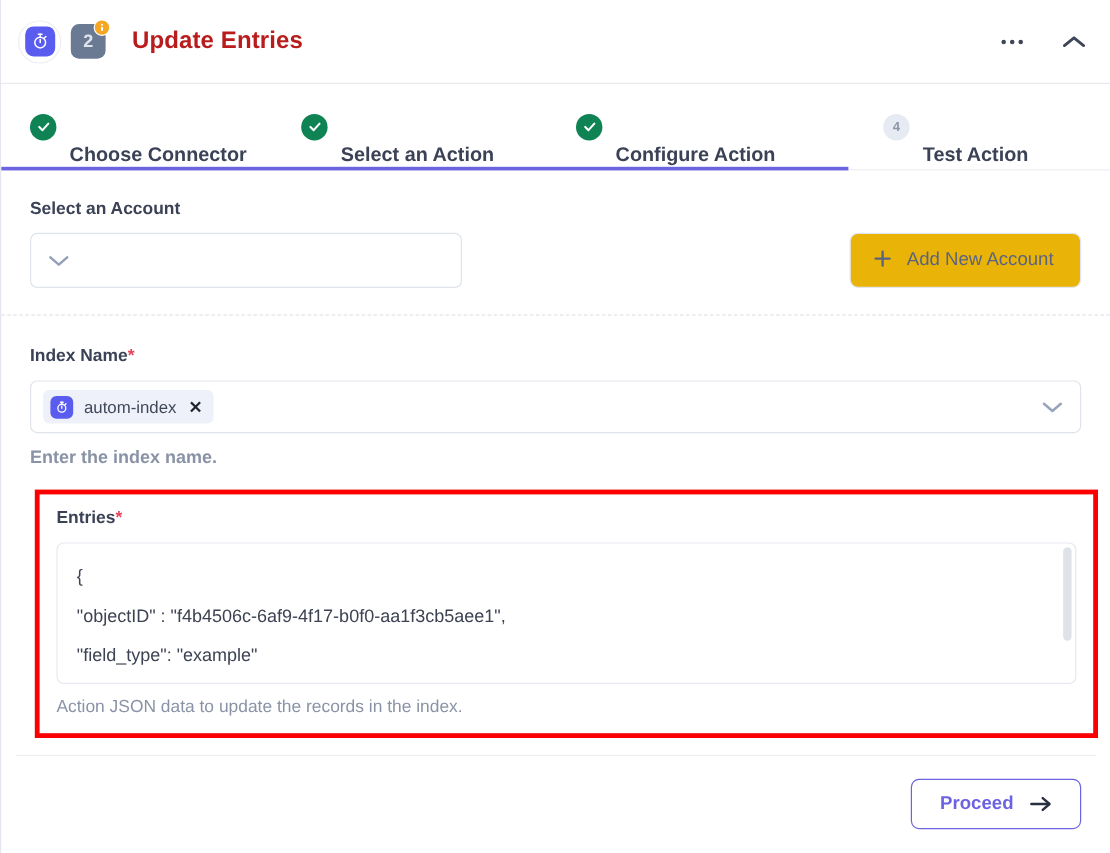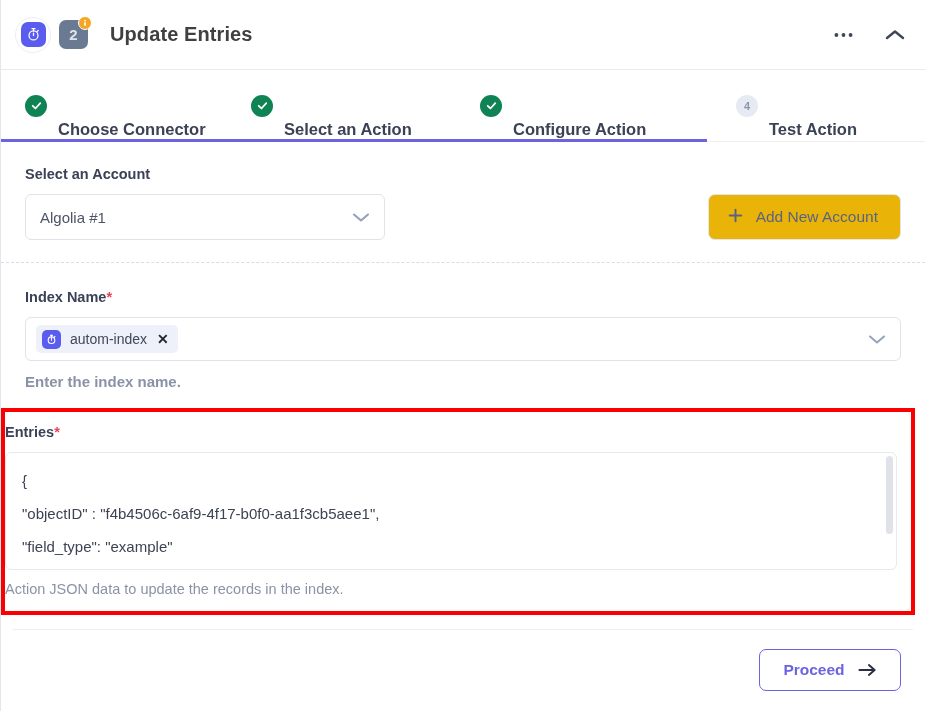--- a/index.html
+++ b/index.html
@@ -72,21 +72,21 @@
     background: #f5a623;
     display: flex; align-items: center; justify-content: center;
     border: 1.5px solid #fff;
   }
   .badge-dot svg { display: block; }
 
   .header-title {
     margin-left: 22px;
     font-size: 20px;
     font-weight: bold;
-    color: #404040;
+    color: #b91c1c;
     letter-spacing: 0.1px;
   }
   .header-actions {
     margin-left: auto;
     display: flex;
     align-items: center;
     gap: 28px;
   }
   .hdr-btn {
     background: none; border: none;
@@ -265,23 +265,23 @@
   .helper {
     margin-top: 12px;
     font-size: 15px;
     color: #8a93a6;
     font-weight: bold;
   }
 
   
   .entries-wrap {
     position: relative;
-    margin: 4px 10px 0 0;
+    margin: 4px 10px 0 28px;
     border: 4px solid #fb0000;
-    padding: 12px 14px 14px 0;
+    padding: 12px 14px 14px 14px;
     background: #fff;
   }
   .textarea-box {
     position: relative;
     border: 1px solid #e6e9ef;
     border-radius: 6px;
     background: #fff;
     height: 118px;
     padding: 11px 16px 0 16px;
     overflow: hidden;
@@ -423,21 +423,20 @@
       <span class="step-label">Test Action</span>
     </button>
 
     <div class="steps-underline"></div>
   </div>
 
   <div class="section account-section">
     <div>
       <span class="field-label">Select an Account</span>
       <div class="select-box">
-        <span class="select-value">Algolia #1</span>
         <span class="chev">
           <svg width="18" height="11" viewBox="0 0 18 11" fill="none" stroke="#94a0b8" stroke-width="2.1" stroke-linecap="round" stroke-linejoin="round">
             <polyline points="2,2.5 9,8.5 16,2.5"></polyline>
           </svg>
         </span>
       </div>
     </div>
     <button class="add-account-btn">
       <span class="plus">
         <svg width="17" height="17" viewBox="0 0 20 20" fill="none" stroke="#5a6480" stroke-width="2.3" stroke-linecap="round">

